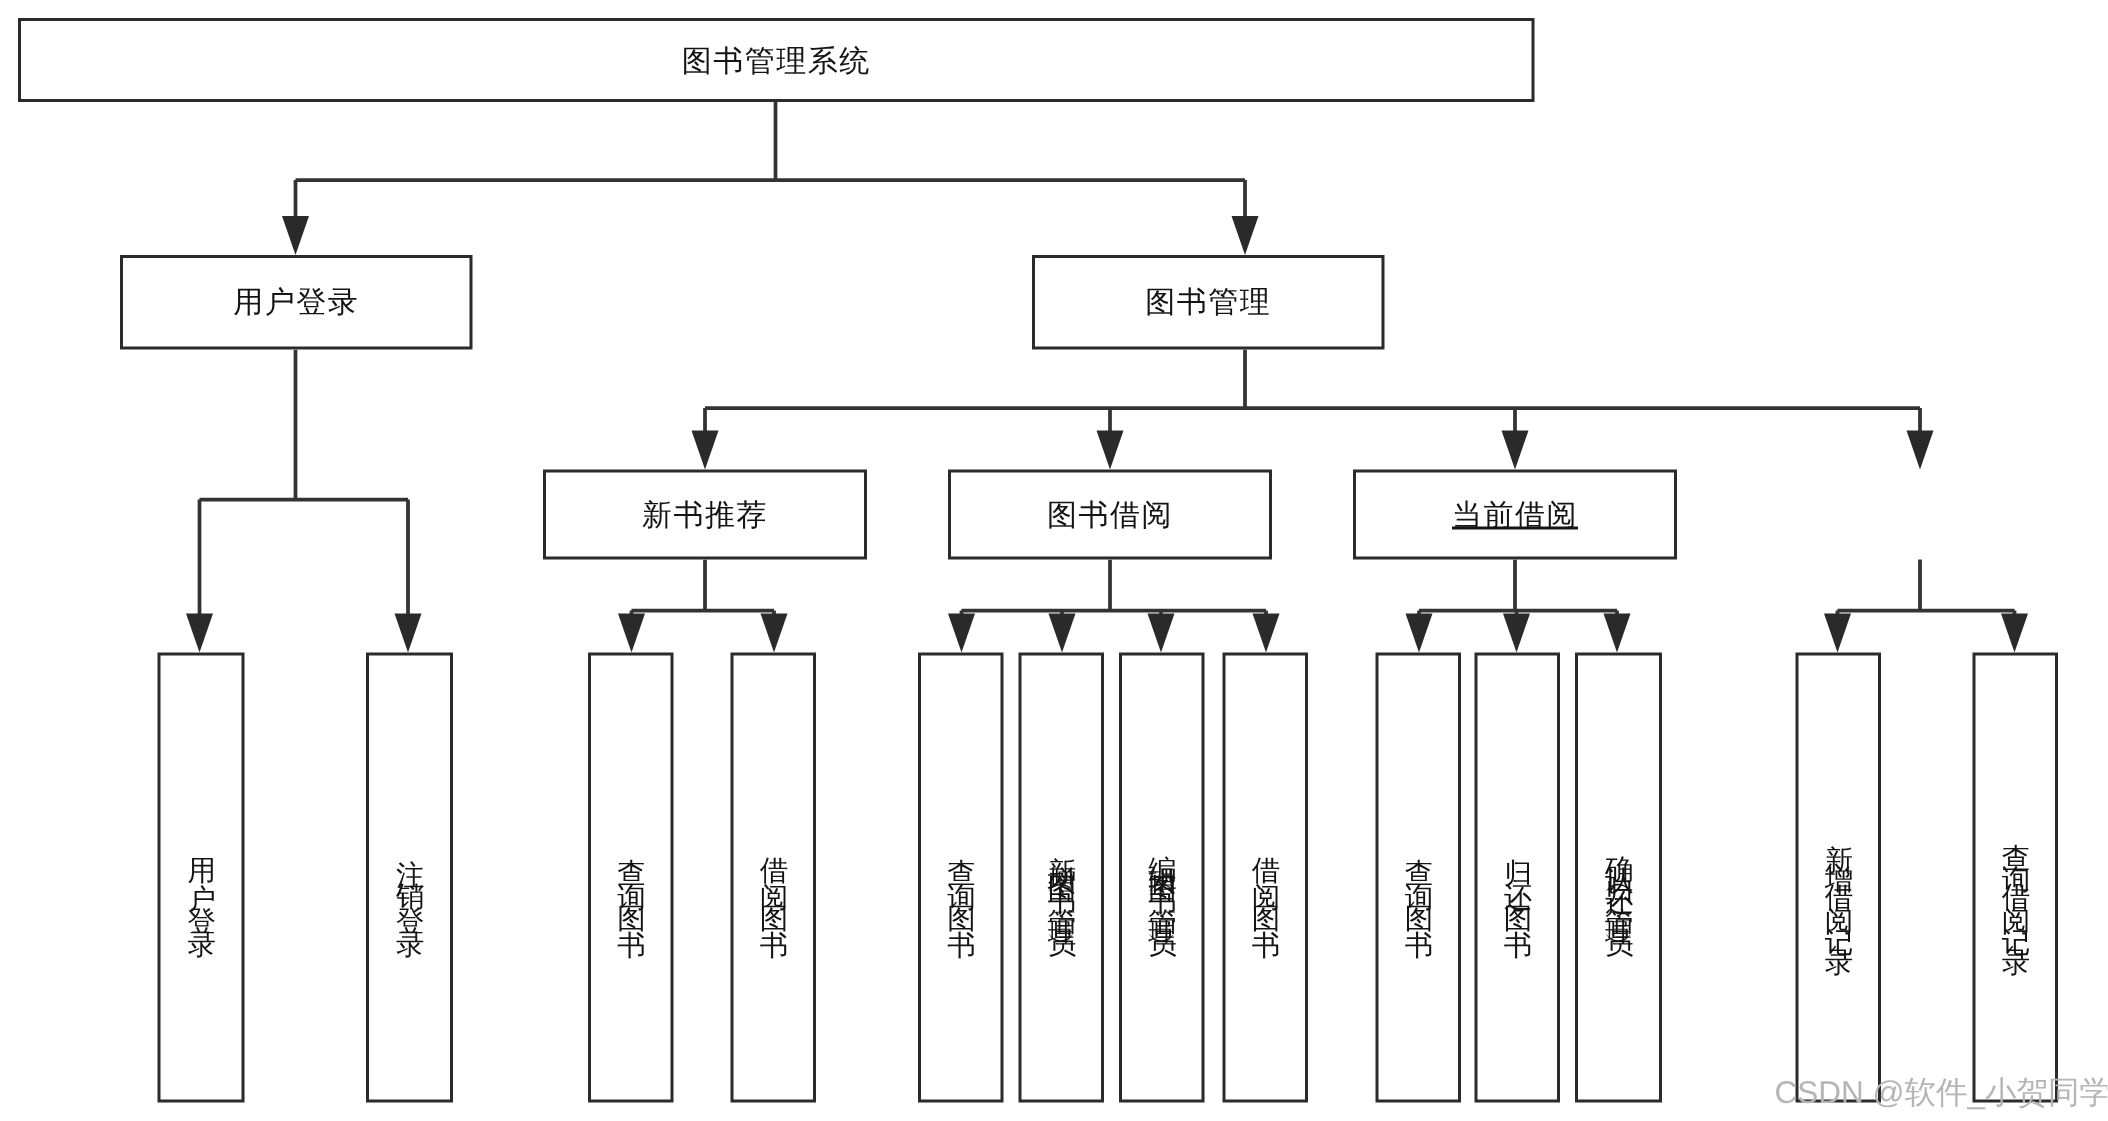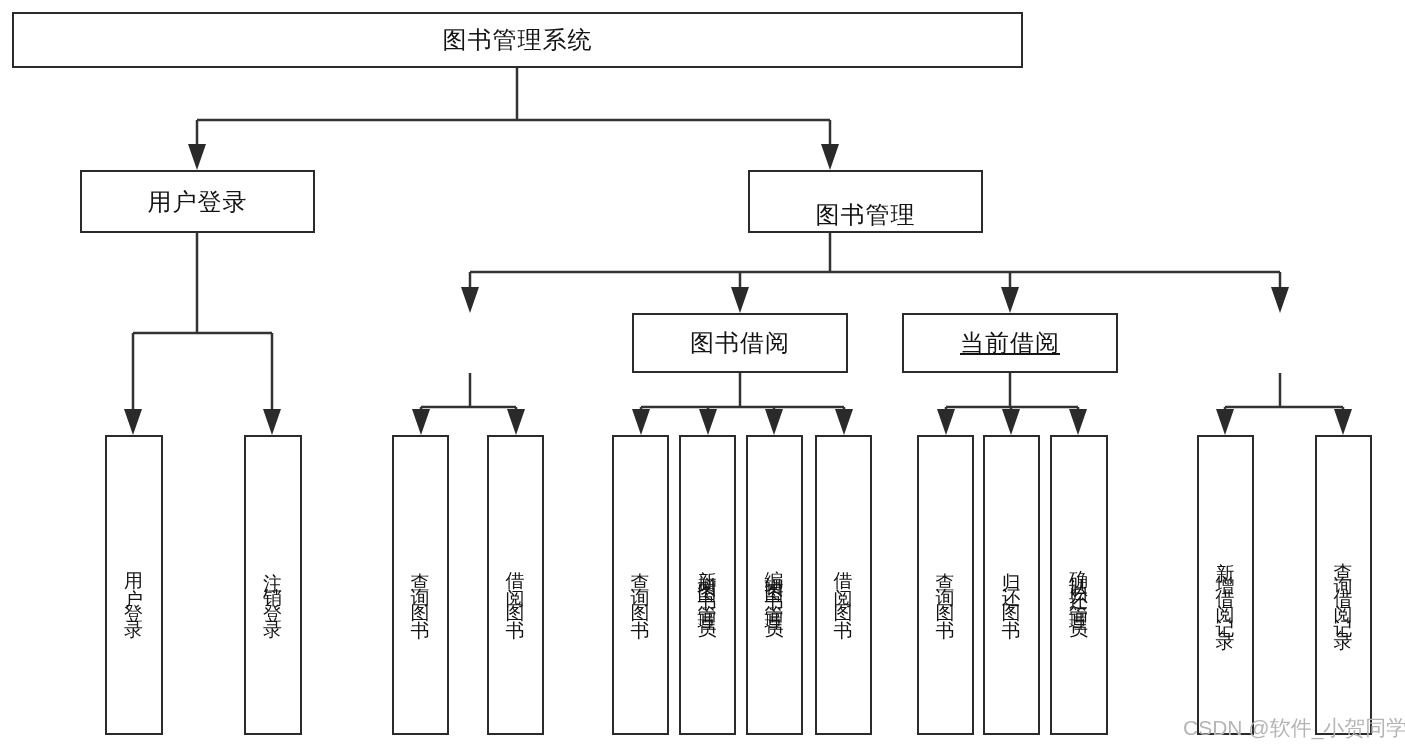--- a/index.html
+++ b/index.html
@@ -25,21 +25,21 @@
     box-sizing: border-box;
     border: 2.5px solid #2b2b2b;
     background: #ffffff;
     color: #141414;
     display: flex;
     align-items: center;
     justify-content: center;
     text-align: center;
   }
   .h-box {
-    font-size: 24px;
+    font-size: 20px;
     letter-spacing: 1px;
   }
   .root-box {
     left: 12px; top: 12px;
     width: 1011px; height: 56px;
   }
   .l2-box { top: 170px; width: 235px; height: 63px; }
   .l3-box { top: 313px; width: 216px; height: 60px; }
   .leaf {
     top: 435px;
@@ -138,24 +138,27 @@
     </g>
   </svg>
 
   <div class="box h-box root-box">
     <span>图书管理系统</span>
   </div>
 
   <div class="box h-box l2-box" style="left:80px;">
     <span>用户登录</span>
   </div>
-  <div class="box h-box l2-box" style="left:748px;align-items:flex-end;">
+  <div class="box h-box l2-box" style="left:688px;">
     <span>图书管理</span>
   </div>
 
+  <div class="box h-box l3-box" style="left:362px;">
+    <span>新书推荐</span>
+  </div>
   <div class="box h-box l3-box" style="left:632px;">
     <span>图书借阅</span>
   </div>
   <div class="box h-box l3-box" style="left:902px;text-decoration:underline;">
     <span>当前借阅</span>
   </div>
 
   <div class="box leaf short" style="left:105px;width:58px;">
     <span>用户登录</span>
   </div>

